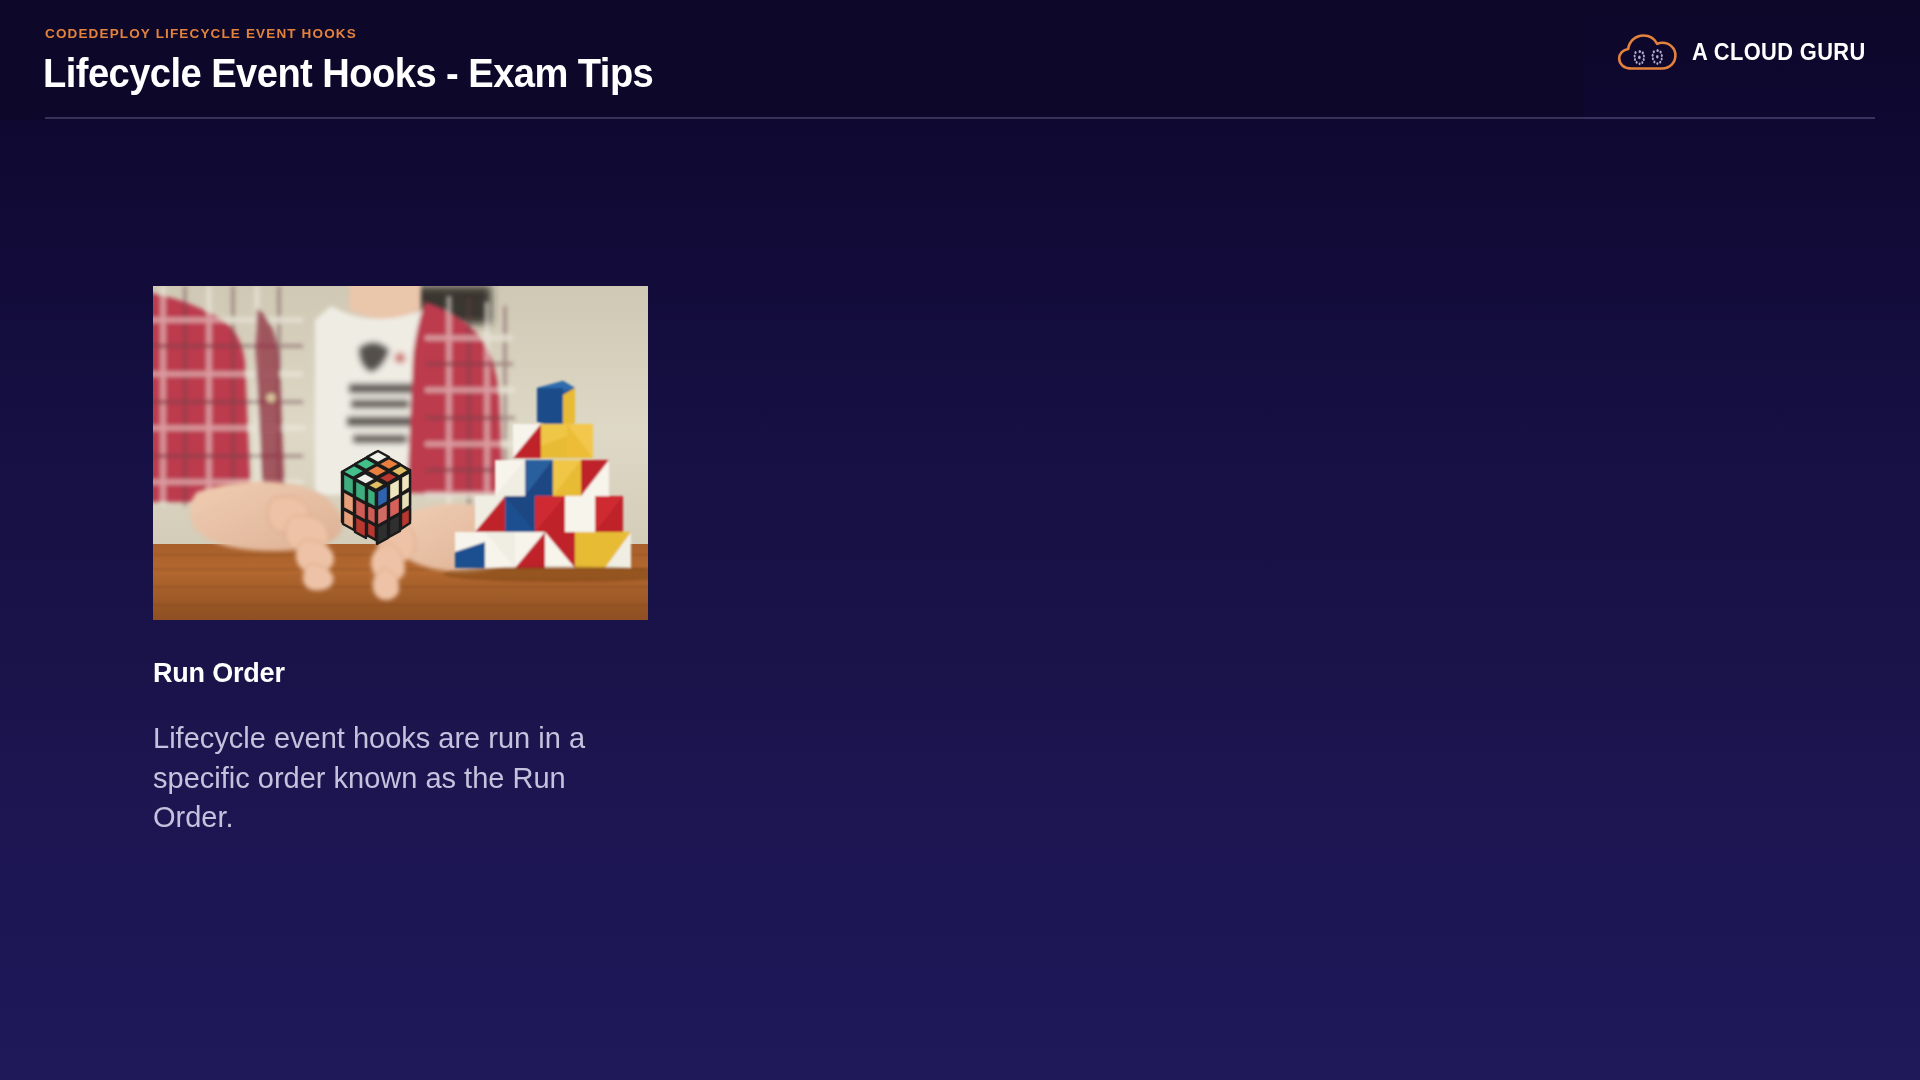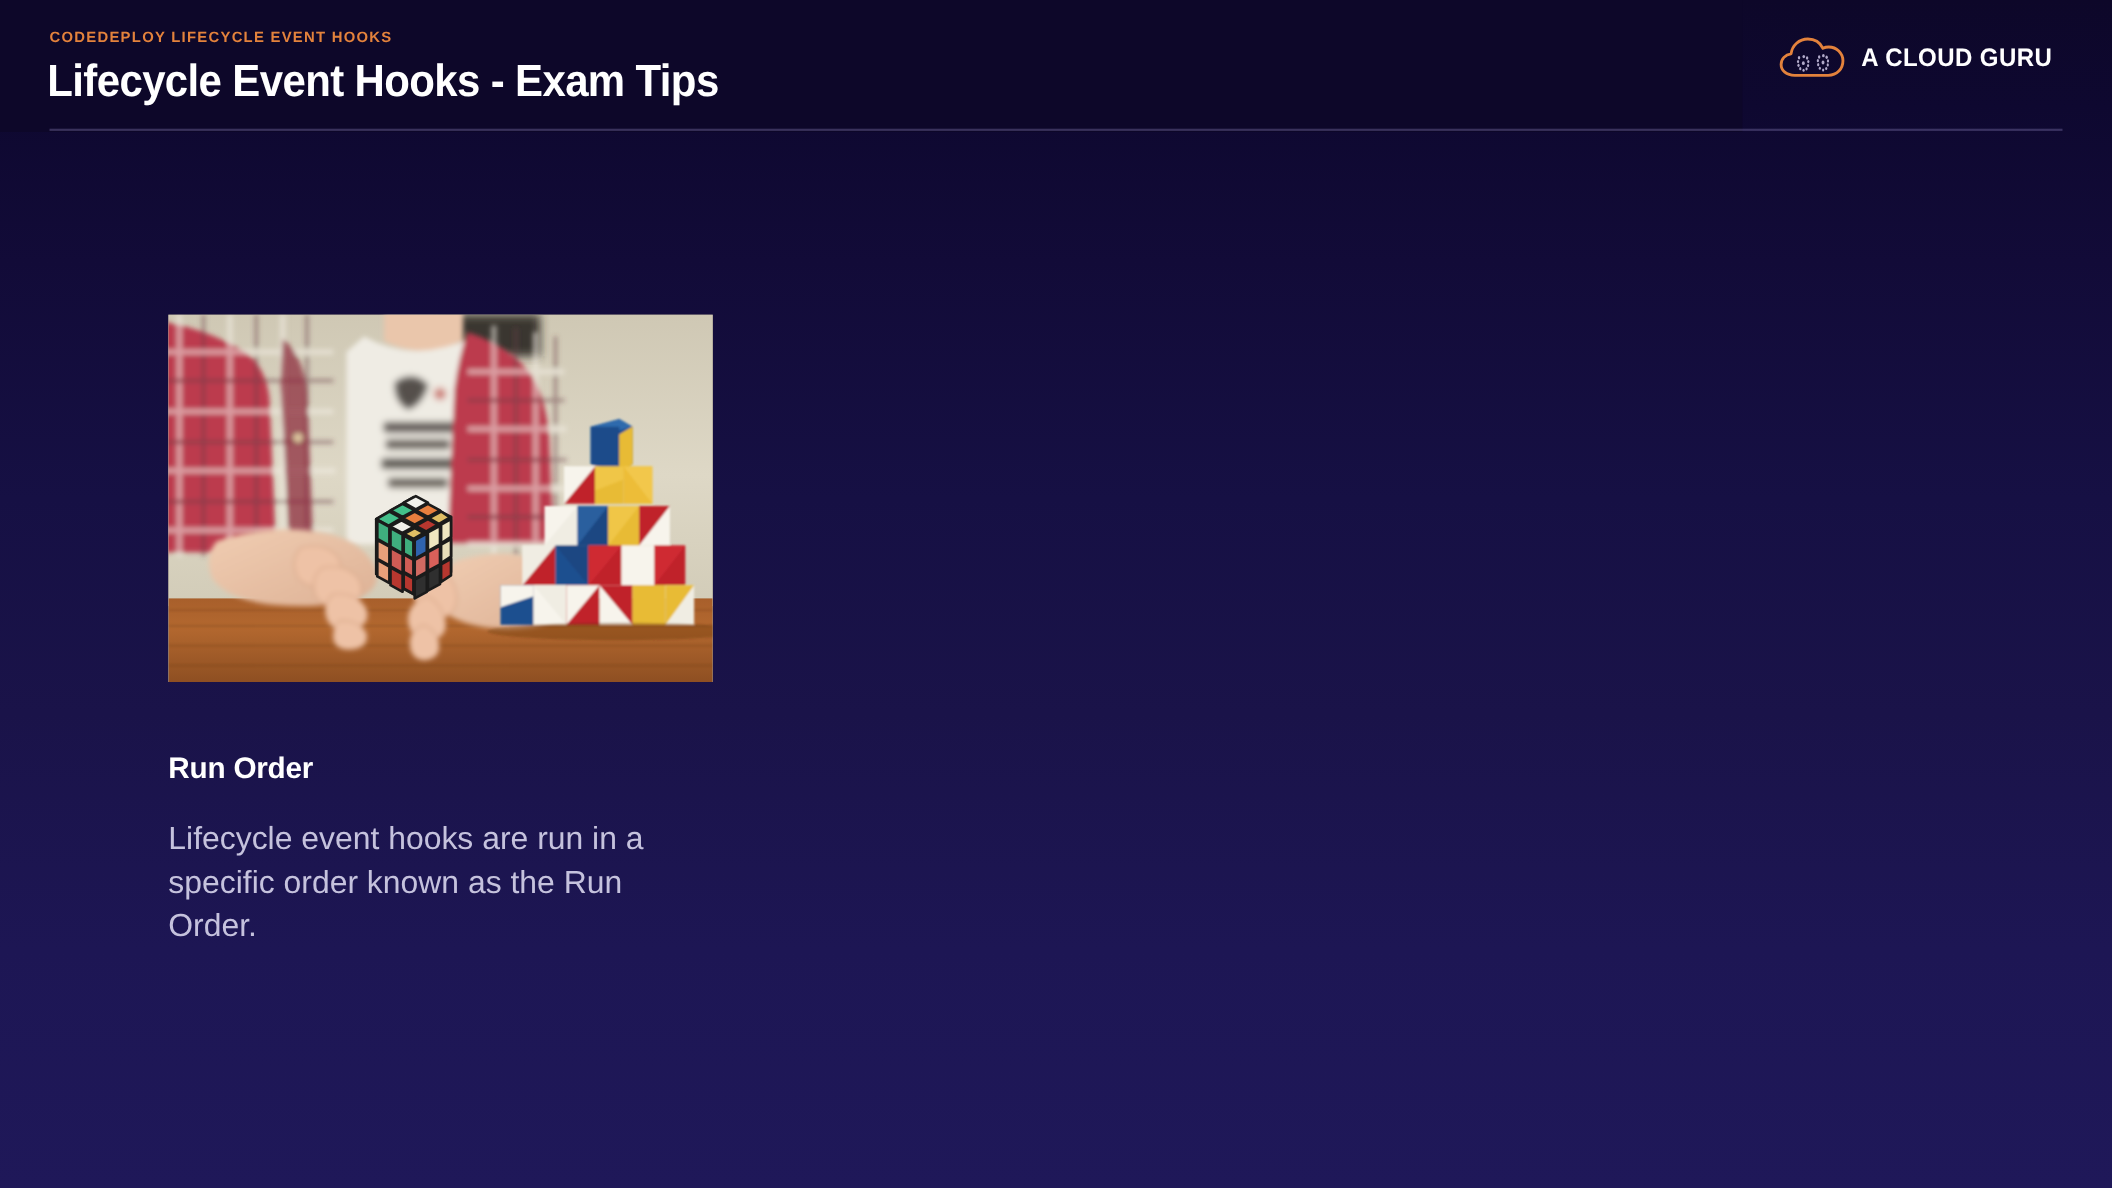--- a/index.html
+++ b/index.html
@@ -91,21 +91,21 @@
   }
   .card-photo {
     position:relative;
     width:495px; height:334px;
     overflow:hidden;
     background:#b9b09a;
   }
   .photo-svg { display:block; width:495px; height:334px; }
 
   .card-heading {
-    margin-top:63px;
+    margin-top:38px;
     font-size:27px;
     font-weight:bold;
     color:#ffffff;
     letter-spacing:-0.2px;
   }
   .card-body {
     margin-top:30px;
     width:450px;
     font-size:29px;
     line-height:1.37;

